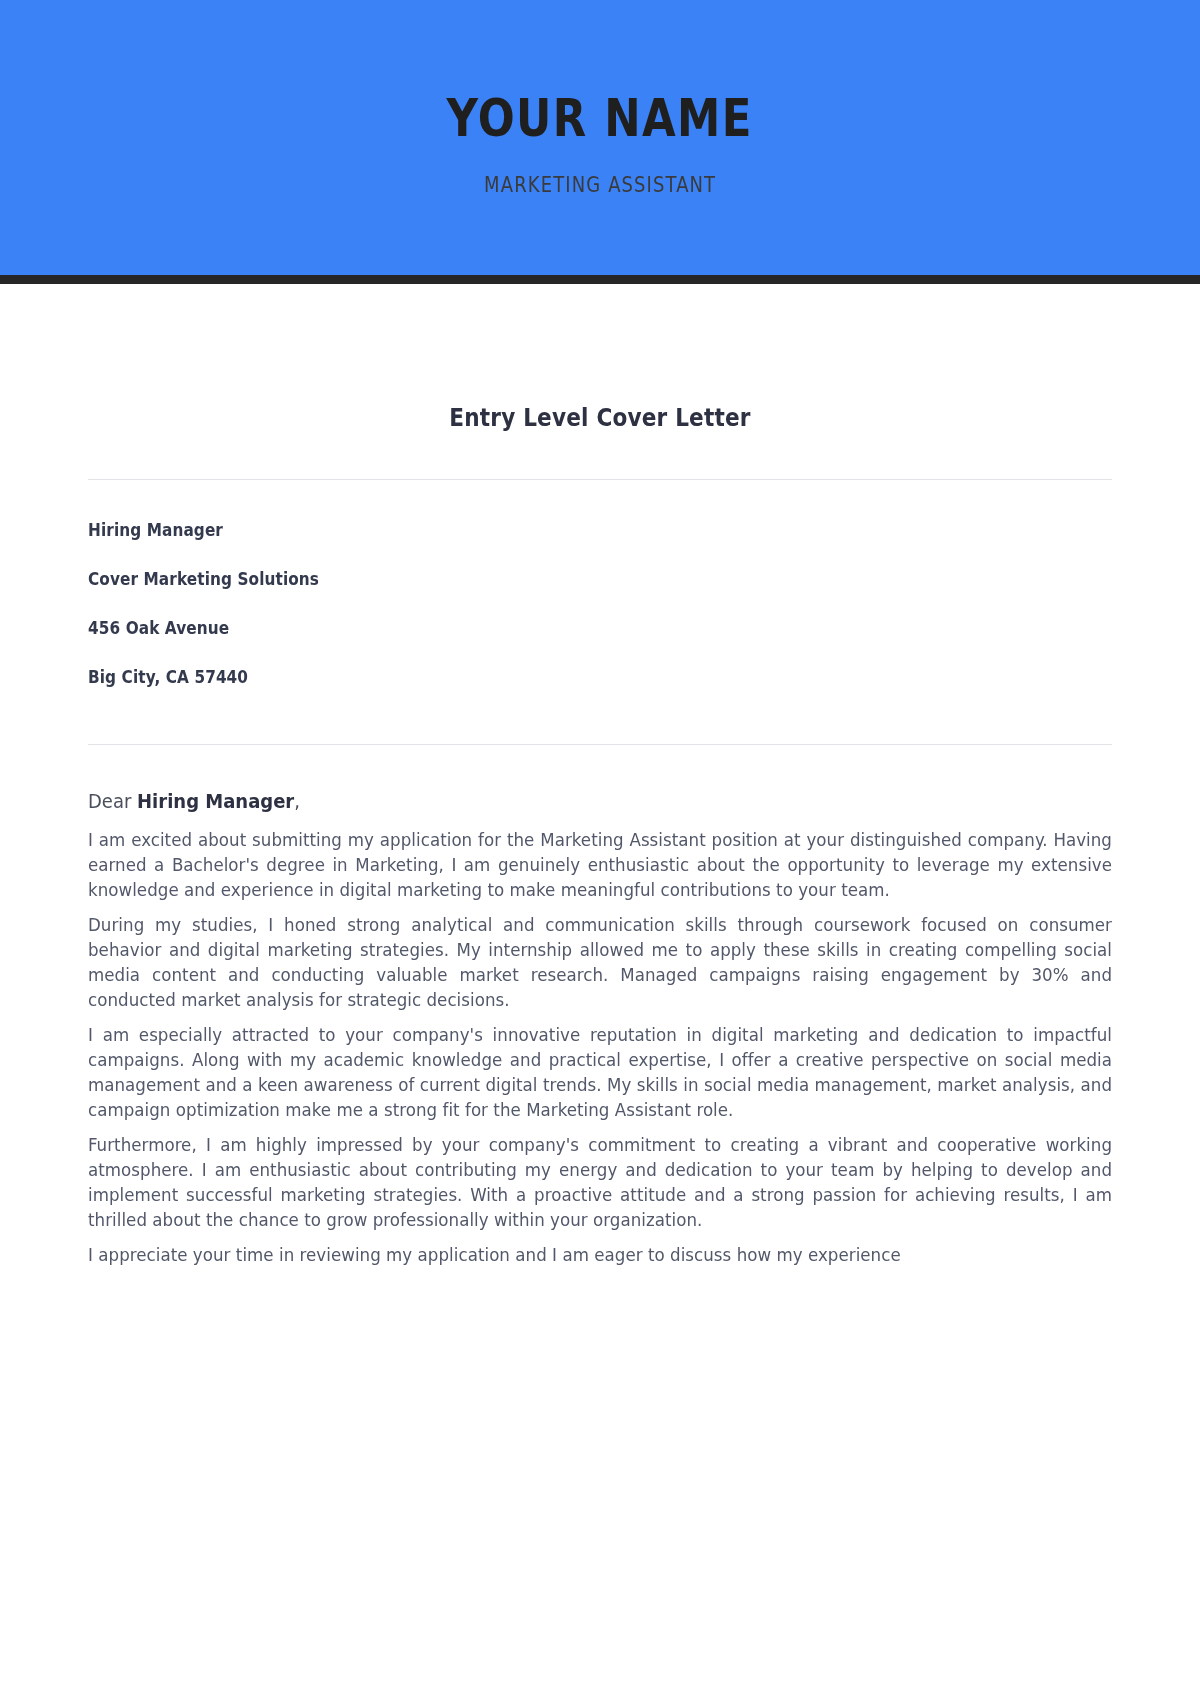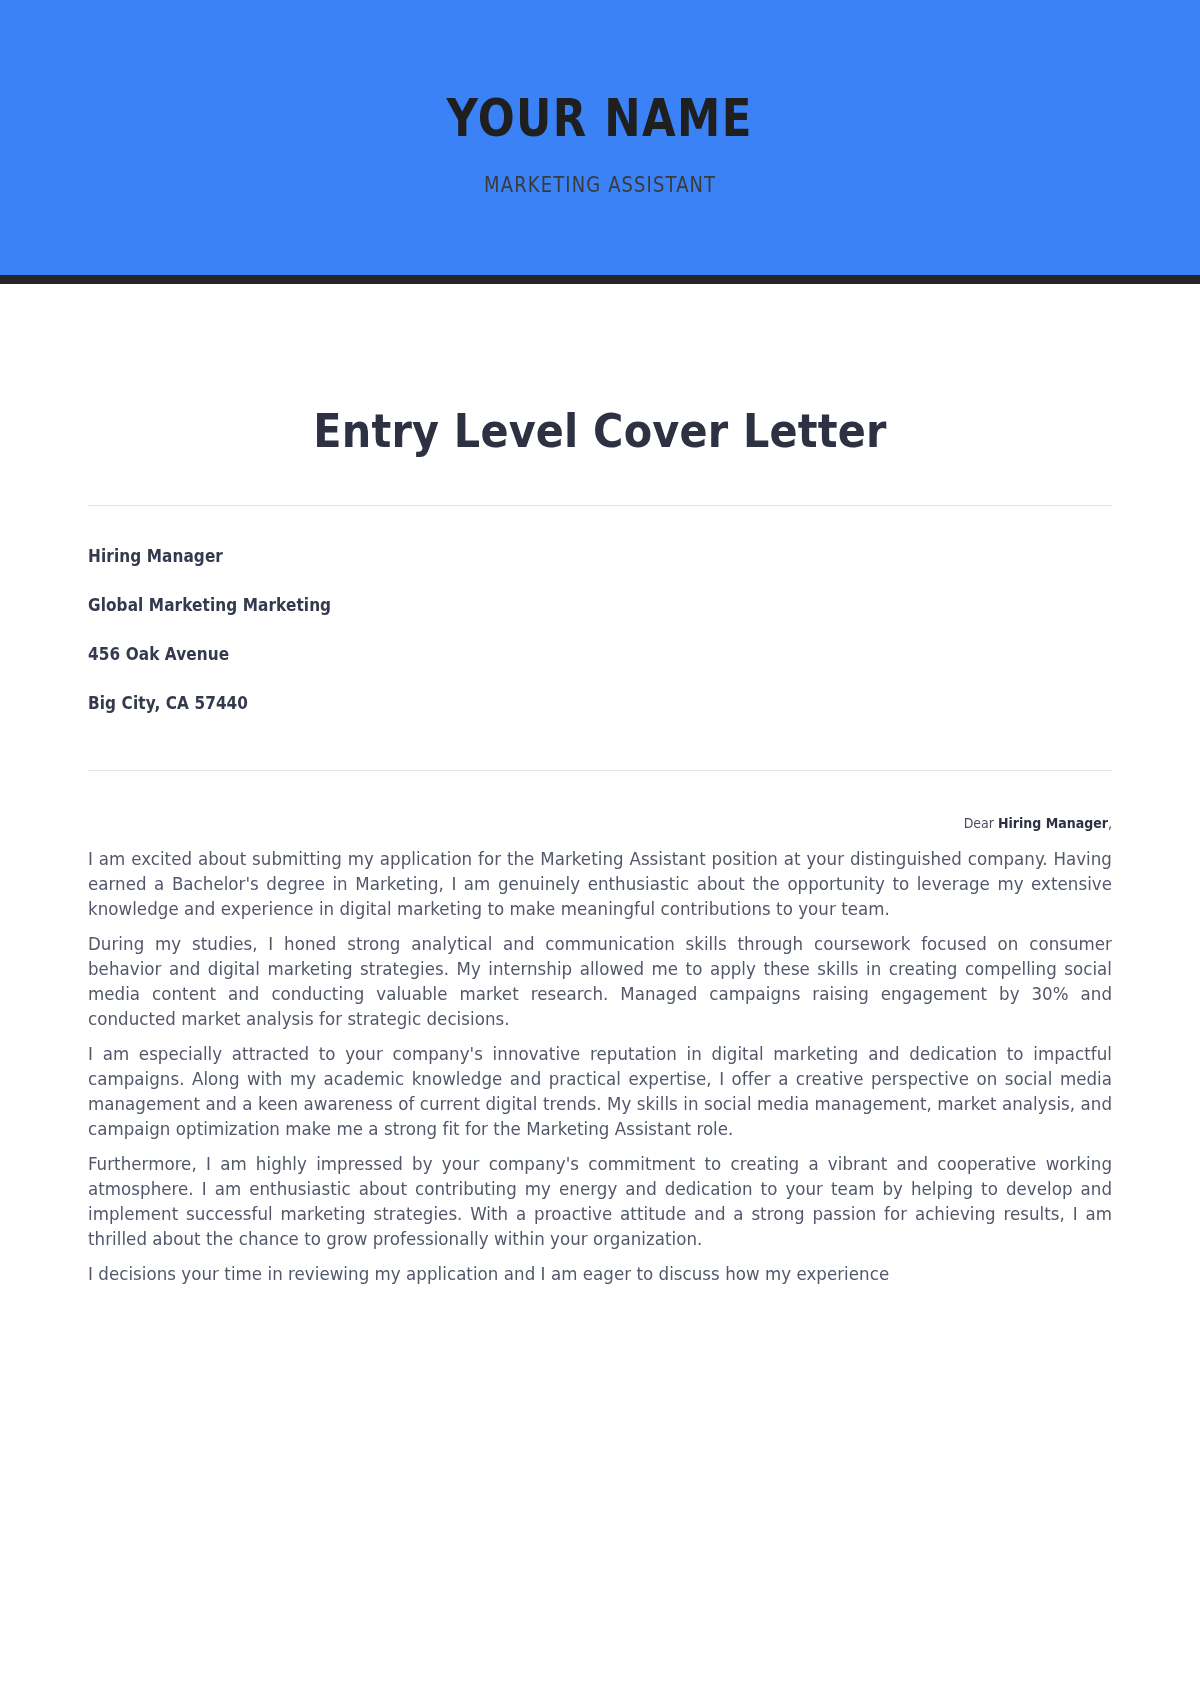--- a/index.html
+++ b/index.html
@@ -50,21 +50,21 @@
   
   .doc-body {
     width:1200px;
     padding:0 88px;
     background:#ffffff;
   }
   .letter-title {
     margin-top:120px;
     text-align:center;
     font-family:"DejaVu Sans Condensed","Liberation Sans", sans-serif;
-    font-size:46px;
+    font-size:24px;
     font-weight:700;
     color:#2d3142;
     letter-spacing:0.2px;
     line-height:1.2;
   }
   .divider {
     height:1px;
     background:#e4e4e8;
     margin:0;
   }
@@ -81,24 +81,23 @@
     color:#343a4d;
     line-height:1;
     margin-bottom:32px;
     letter-spacing:0.1px;
   }
   .recipient-line:last-child { margin-bottom:26px; }
 
   .salutation {
     margin-top:44px;
     font-family:"DejaVu Sans Condensed","Liberation Sans", sans-serif;
-    font-size:14px;
+    font-size:20px;
     color:#4a4f5c;
     line-height:1.2;
-    text-align:right;
   }
   .salutation b {
     font-weight:700;
     color:#2d3142;
   }
 
   .body-paragraph {
     font-family:"DejaVu Sans Condensed","Liberation Sans", sans-serif;
     font-size:18.5px;
     color:#52586a;
@@ -120,28 +119,28 @@
 <div class="header-rule"></div>
 
 <div class="doc-body">
 
   <div class="letter-title">Entry Level Cover Letter</div>
 
   <div class="divider top"></div>
 
   <div class="recipient-block">
     <div class="recipient-line">Hiring Manager</div>
-    <div class="recipient-line">Global Marketing Marketing</div>
+    <div class="recipient-line">Cover Marketing Solutions</div>
     <div class="recipient-line">456 Oak Avenue</div>
     <div class="recipient-line">Big City, CA 57440</div>
   </div>
 
   <div class="divider bottom"></div>
 
   <div class="salutation"><span>Dear </span><b>Hiring Manager</b><span>,</span></div>
 
   <p class="body-paragraph">I am excited about submitting my application for the Marketing Assistant position at your distinguished company. Having earned a Bachelor's degree in Marketing, I am genuinely enthusiastic about the opportunity to leverage my extensive knowledge and experience in digital marketing to make meaningful contributions to your team.</p>
   <p class="body-paragraph">During my studies, I honed strong analytical and communication skills through coursework focused on consumer behavior and digital marketing strategies. My internship allowed me to apply these skills in creating compelling social media content and conducting valuable market research. Managed campaigns raising engagement by 30% and conducted market analysis for strategic decisions.</p>
   <p class="body-paragraph">I am especially attracted to your company's innovative reputation in digital marketing and dedication to impactful campaigns. Along with my academic knowledge and practical expertise, I offer a creative perspective on social media management and a keen awareness of current digital trends. My skills in social media management, market analysis, and campaign optimization make me a strong fit for the Marketing Assistant role.</p>
   <p class="body-paragraph">Furthermore, I am highly impressed by your company's commitment to creating a vibrant and cooperative working atmosphere. I am enthusiastic about contributing my energy and dedication to your team by helping to develop and implement successful marketing strategies. With a proactive attitude and a strong passion for achieving results, I am thrilled about the chance to grow professionally within your organization.</p>
-  <p class="body-paragraph">I decisions your time in reviewing my application and I am eager to discuss how my experience</p>
+  <p class="body-paragraph">I appreciate your time in reviewing my application and I am eager to discuss how my experience</p>
 
 </div>
 
 </body></html>

